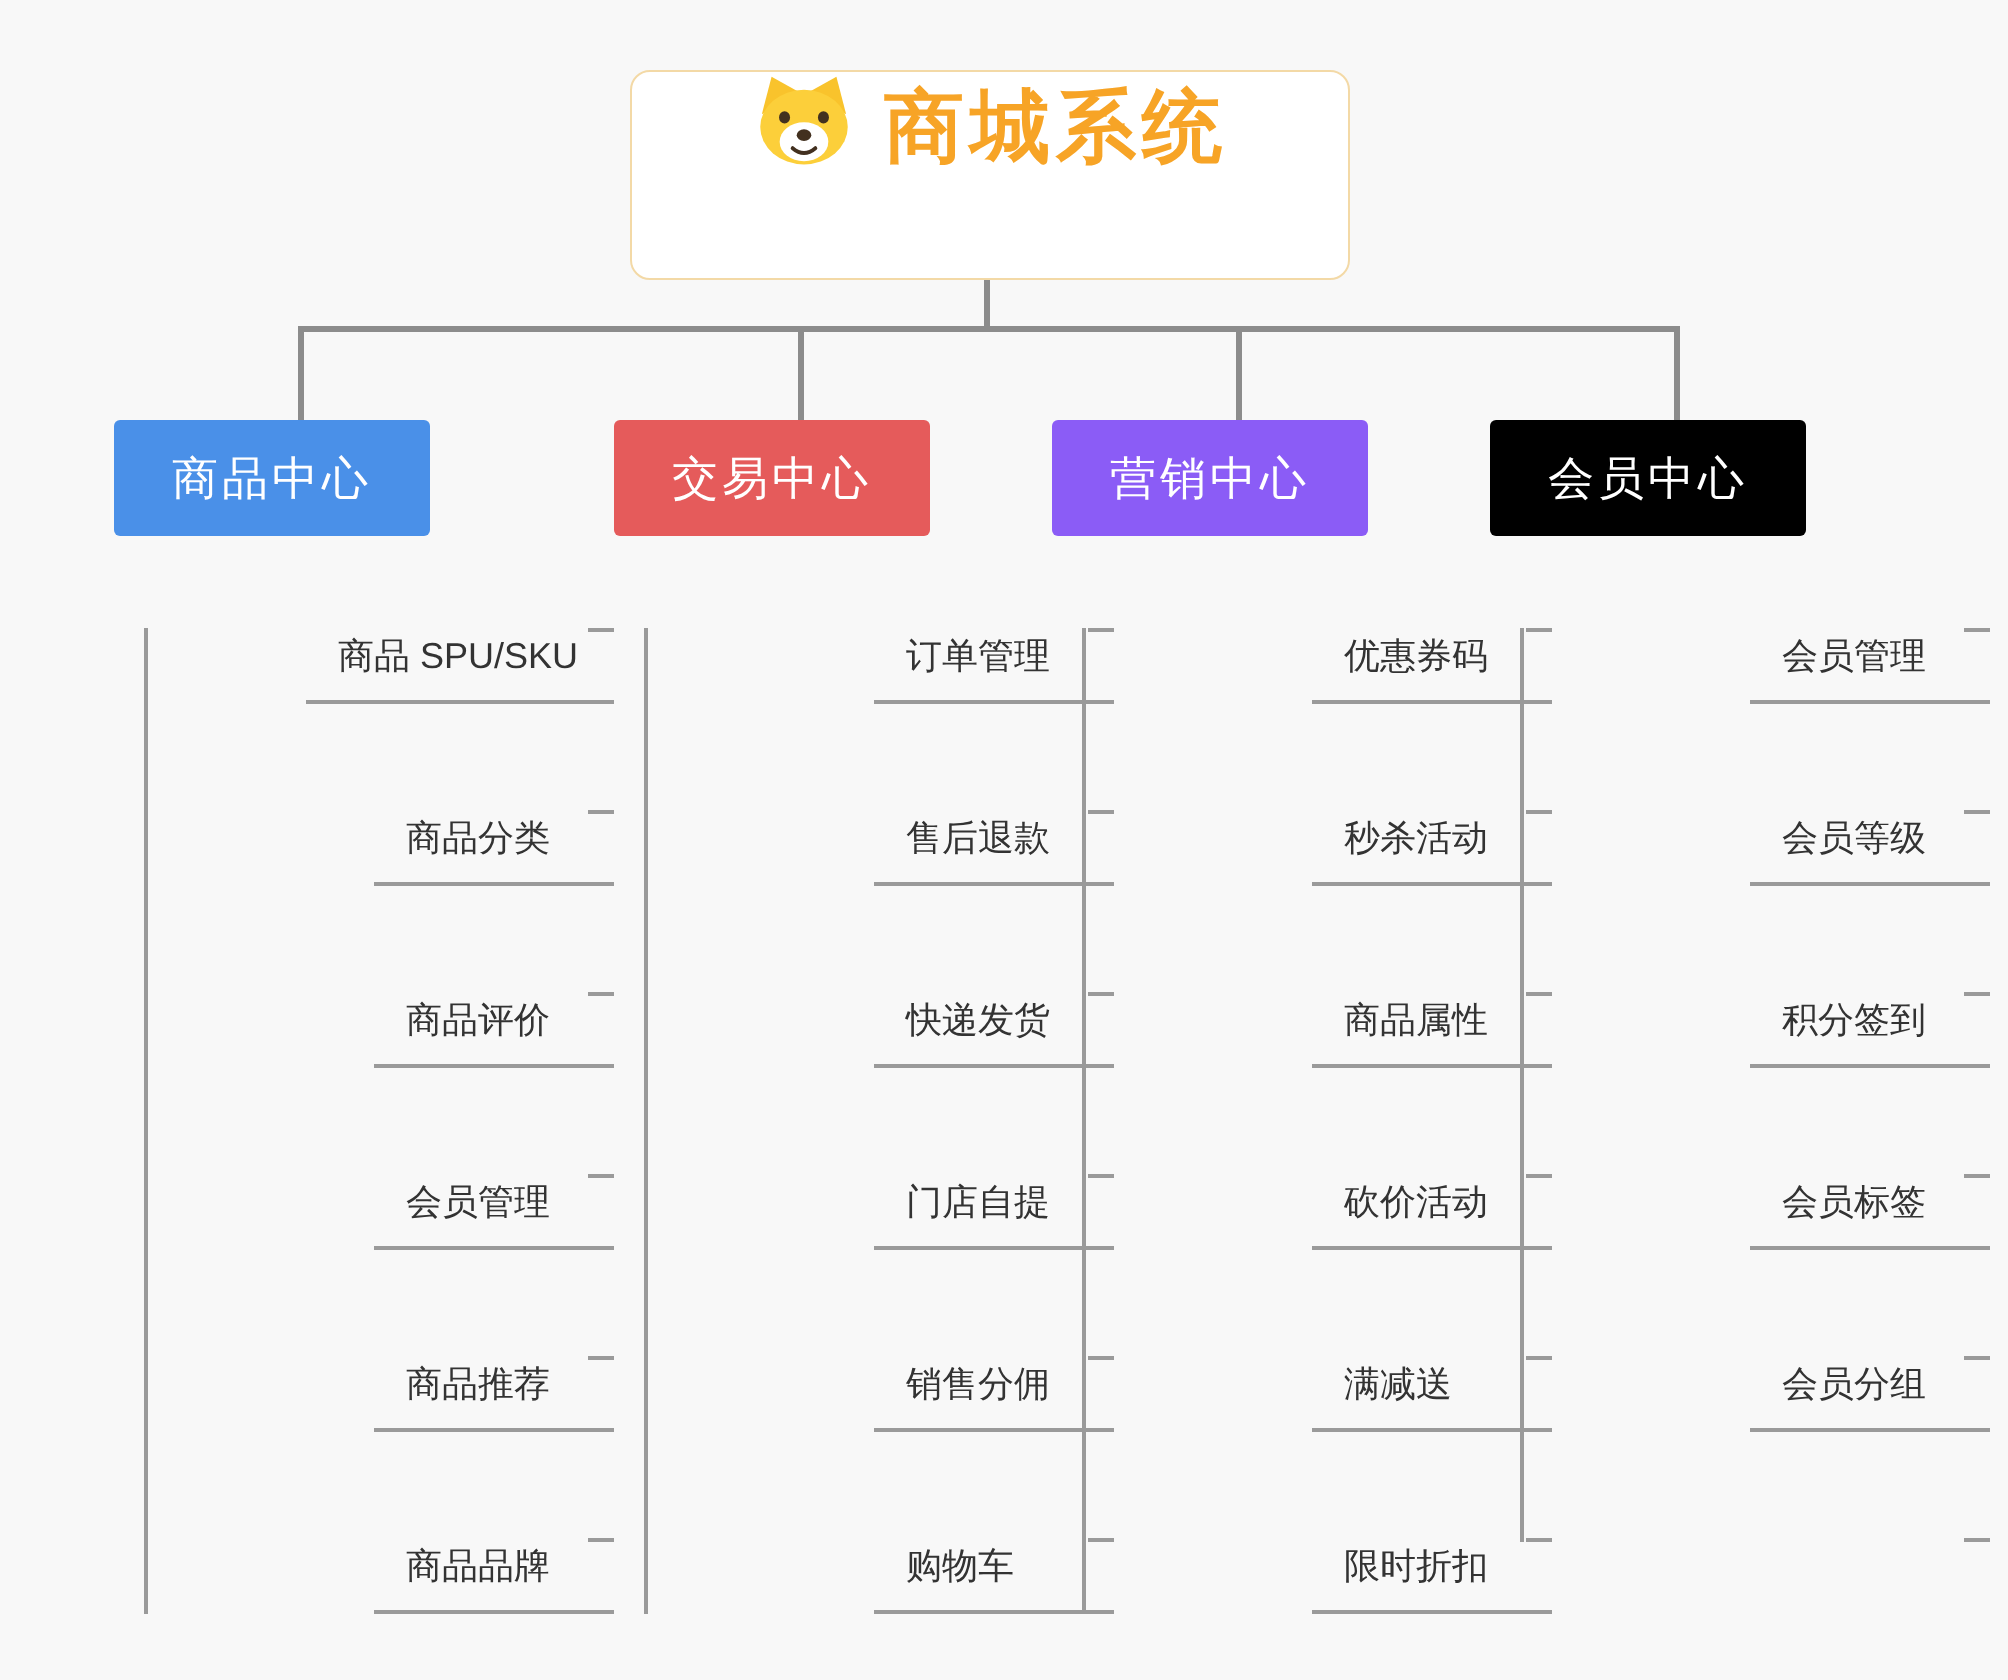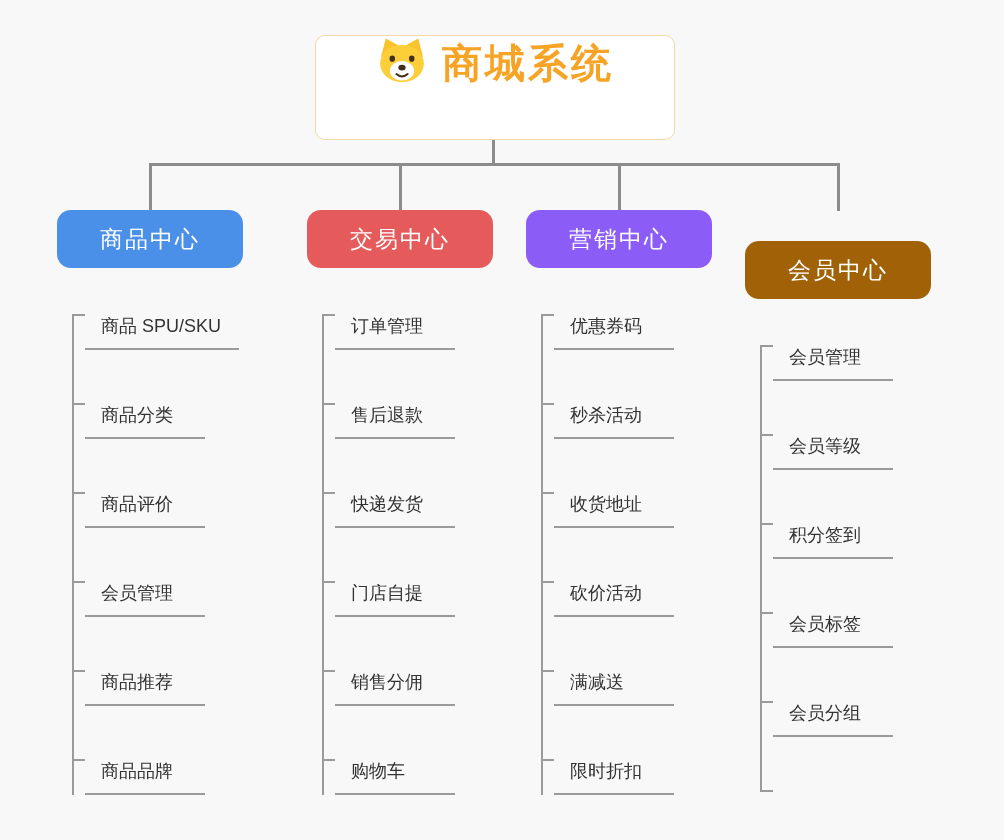--- a/index.html
+++ b/index.html
@@ -44,43 +44,45 @@
   .conn-drop-4 { left: 837px; top: 163px; width: 3px; height: 48px; }
 
   
   .branch { position: absolute; top: 210px; width: 250px; }
   .branch-1 { left: 57px; }
   .branch-2 { left: 307px; }
   .branch-3 { left: 526px; }
   .branch-4 { left: 745px; }
 
   .branch-header {
-    width: 186px; height: 58px;
-    border-radius: 14px;
+    width: 158px; height: 58px;
+    border-radius: 3px;
     color: #ffffff;
     font-size: 23px;
     letter-spacing: 2px;
     display: flex;
     align-items: center;
     justify-content: center;
     cursor: default;
     white-space: nowrap;
   }
 
   .children { position: relative; margin-left: 15px; }
   .children::before {
     content: "";
     position: absolute;
     left: 0; top: 0; bottom: 0;
     width: 2px;
     background: #9a9a9a;
   }
   .child {
     display: flex;
+    align-items: flex-end;
     margin-top: 53px;
+    flex-direction: column;
   }
   .child:first-child { margin-top: 46px; }
   .elbow {
     flex: none;
     width: 13px; height: 2px;
     background: #9a9a9a;
   }
   .child-label {
     border-bottom: 2px solid #9a9a9a;
     padding: 0 18px 10px 16px;
@@ -183,39 +185,39 @@
       <div class="child">
         <span class="elbow"></span>
         <span class="child-label">优惠券码</span>
       </div>
       <div class="child">
         <span class="elbow"></span>
         <span class="child-label">秒杀活动</span>
       </div>
       <div class="child">
         <span class="elbow"></span>
-        <span class="child-label">收货地址</span>
+        <span class="child-label">商品属性</span>
       </div>
       <div class="child">
         <span class="elbow"></span>
         <span class="child-label">砍价活动</span>
       </div>
       <div class="child">
         <span class="elbow"></span>
         <span class="child-label">满减送</span>
       </div>
       <div class="child">
         <span class="elbow"></span>
         <span class="child-label">限时折扣</span>
       </div>
     </div>
   </div>
 
   <div class="branch branch-4">
-    <div class="branch-header" style="background-color: #a16207; margin-top: 31px;">会员中心</div>
+    <div class="branch-header" style="background-color: #000000;">会员中心</div>
     <div class="children">
       <div class="child">
         <span class="elbow"></span>
         <span class="child-label">会员管理</span>
       </div>
       <div class="child">
         <span class="elbow"></span>
         <span class="child-label">会员等级</span>
       </div>
       <div class="child">

